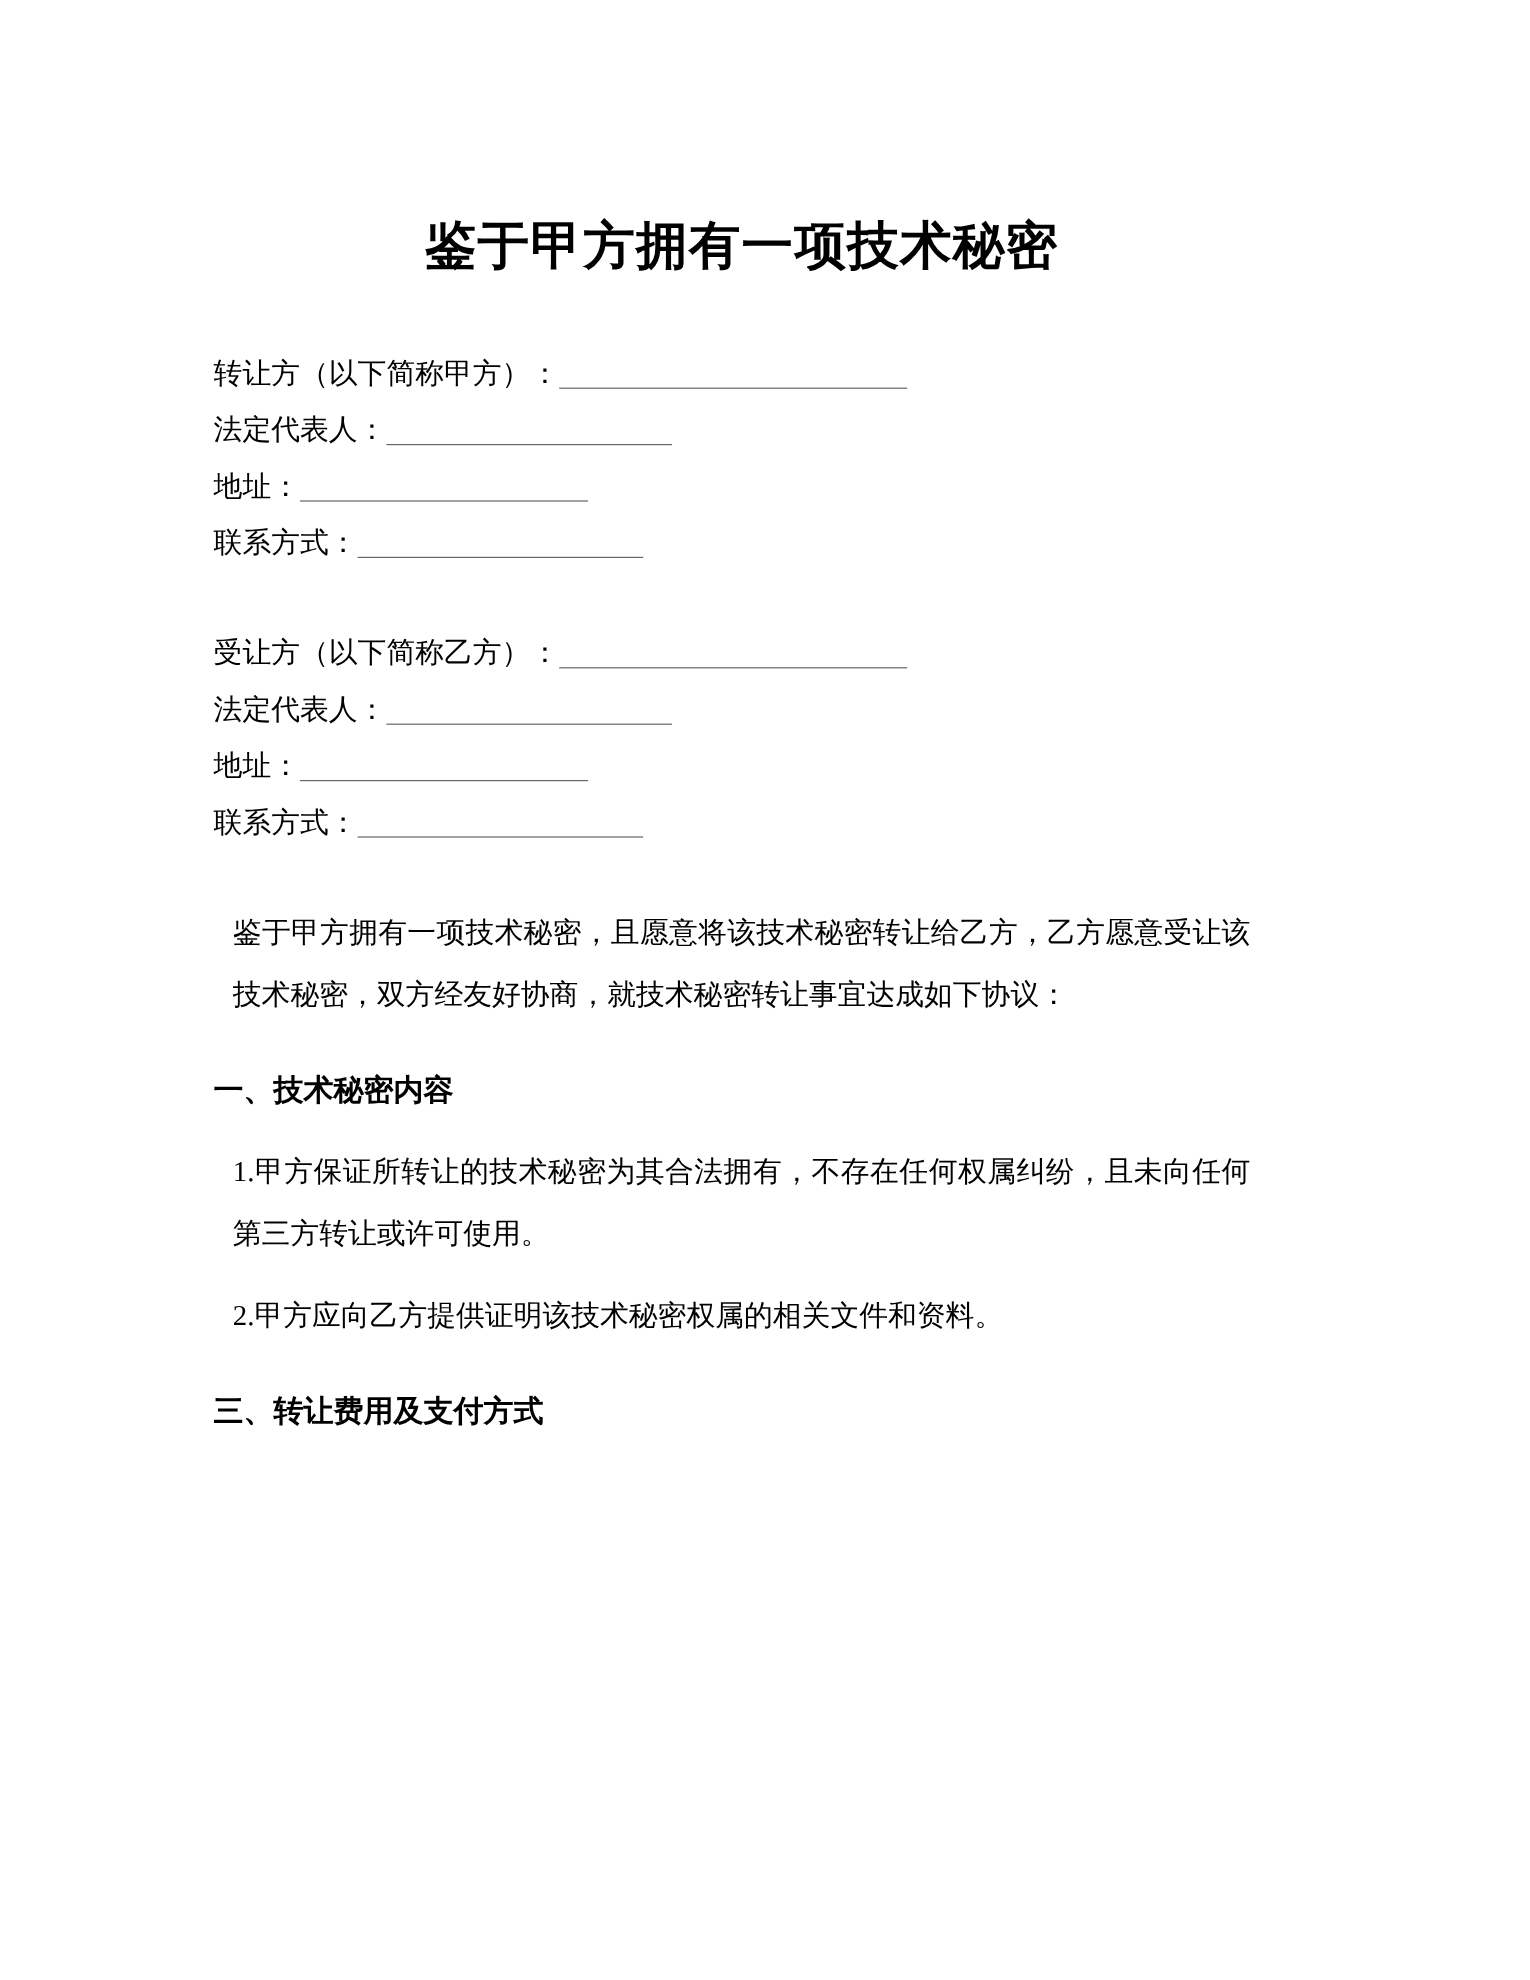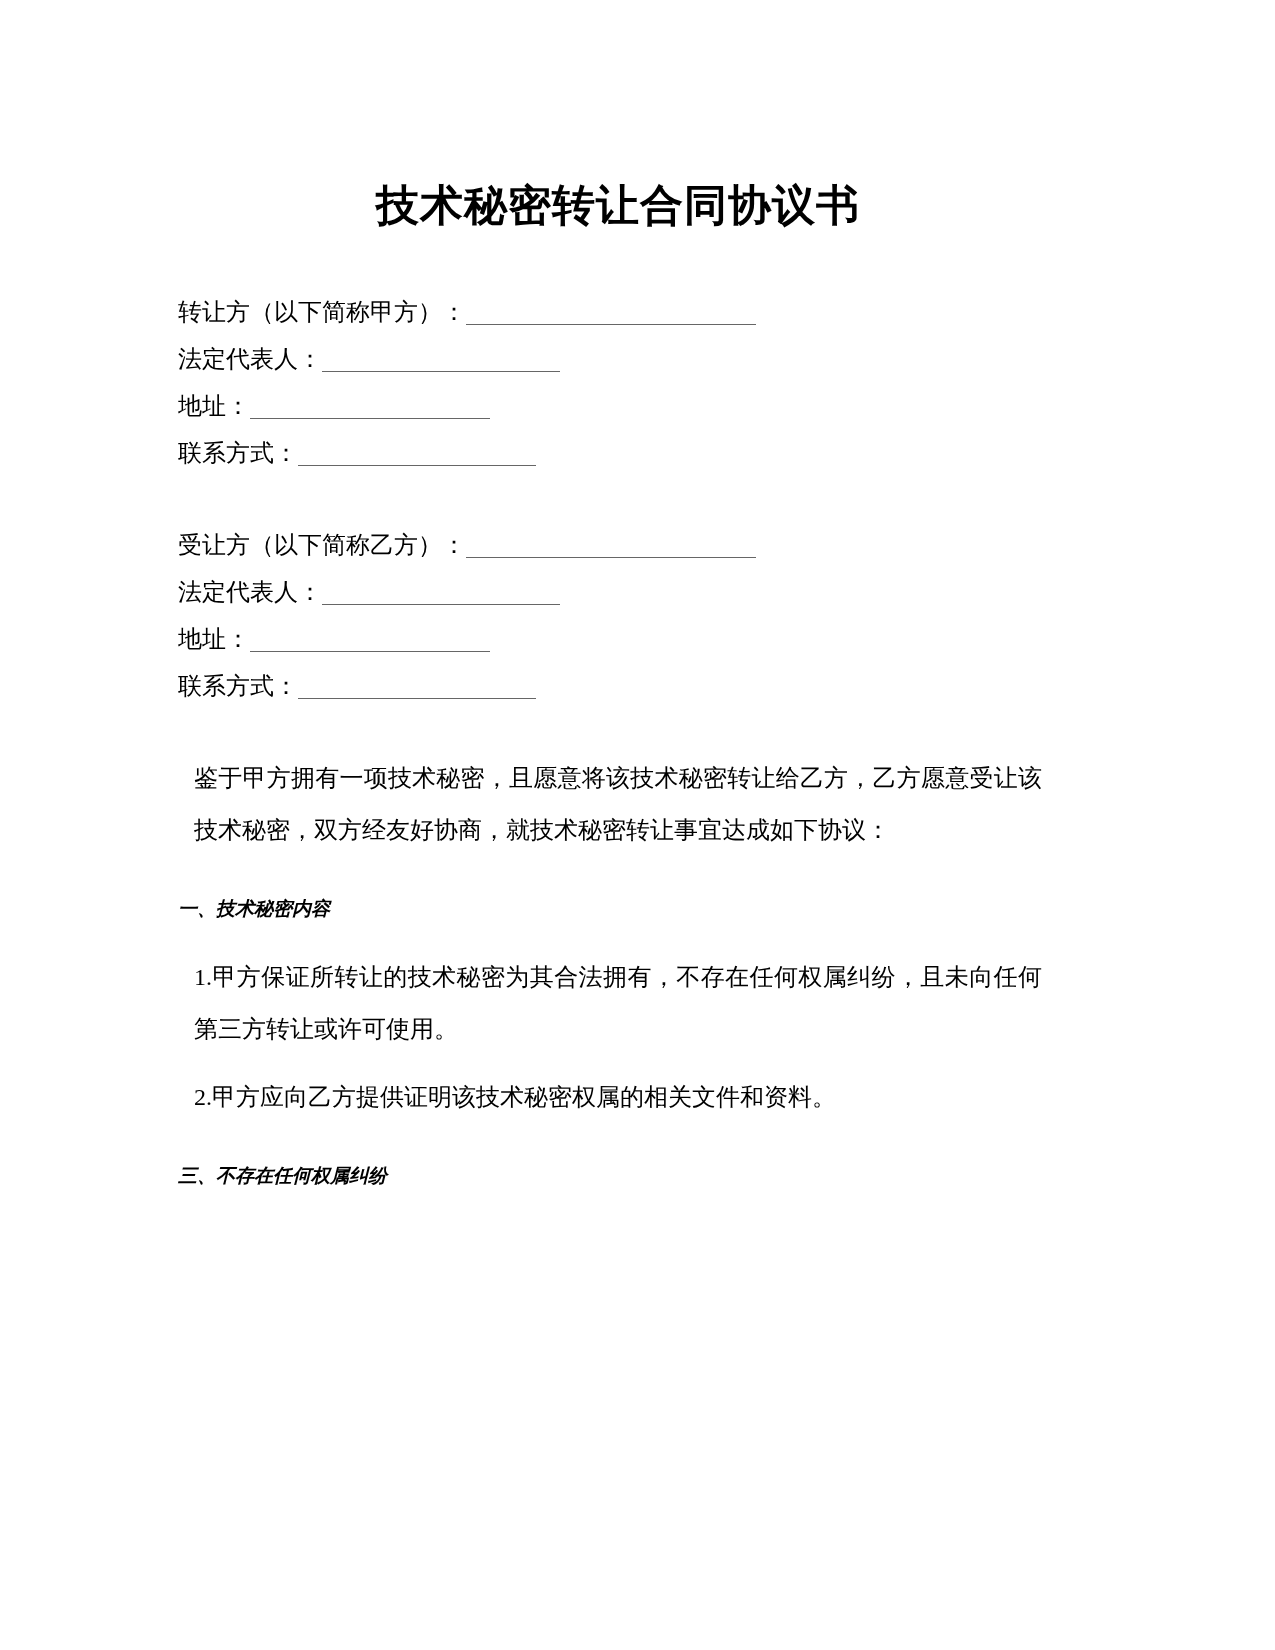--- a/index.html
+++ b/index.html
@@ -49,33 +49,32 @@
   .para {
     margin: 16px;
     font-size: 24px;
     line-height: 52px;
     text-align: justify;
     text-justify: inter-character;
   }
   .preamble { margin-top: 42px; }
   .sec-heading {
     margin: 27px 0 0 0;
-    font-size: 19px;
+    font-size: 25px;
     line-height: 52px;
     font-weight: bold;
     font-family: "Liberation Sans", "DejaVu Sans", sans-serif;
-    font-style: italic;
   }
 </style>
 </head>
 <body>
 
 <div class="doc">
 
-  <h1 class="title">技术秘密转让合同协议书</h1>
+  <h1 class="title">鉴于甲方拥有一项技术秘密</h1>
 
   <div class="party-block a">
     <div class="field-row"><span>转让方（以下简称甲方）：</span><span class="blank blank-partyname"></span></div>
     <div class="field-row"><span>法定代表人：</span><span class="blank blank-rep"></span></div>
     <div class="field-row"><span>地址：</span><span class="blank blank-address"></span></div>
     <div class="field-row"><span>联系方式：</span><span class="blank blank-contact"></span></div>
   </div>
 
   <div class="party-block b">
     <div class="field-row"><span>受让方（以下简称乙方）：</span><span class="blank blank-partyname"></span></div>
@@ -84,15 +83,15 @@
     <div class="field-row"><span>联系方式：</span><span class="blank blank-contact"></span></div>
   </div>
 
   <p class="para preamble">鉴于甲方拥有一项技术秘密，且愿意将该技术秘密转让给乙方，乙方愿意受让该技术秘密，双方经友好协商，就技术秘密转让事宜达成如下协议：</p>
 
   <h2 class="sec-heading">一、技术秘密内容</h2>
 
   <p class="para">1.甲方保证所转让的技术秘密为其合法拥有，不存在任何权属纠纷，且未向任何第三方转让或许可使用。</p>
   <p class="para">2.甲方应向乙方提供证明该技术秘密权属的相关文件和资料。</p>
 
-  <h2 class="sec-heading">三、不存在任何权属纠纷</h2>
+  <h2 class="sec-heading">三、转让费用及支付方式</h2>
 
 </div>
 
 </body></html>

